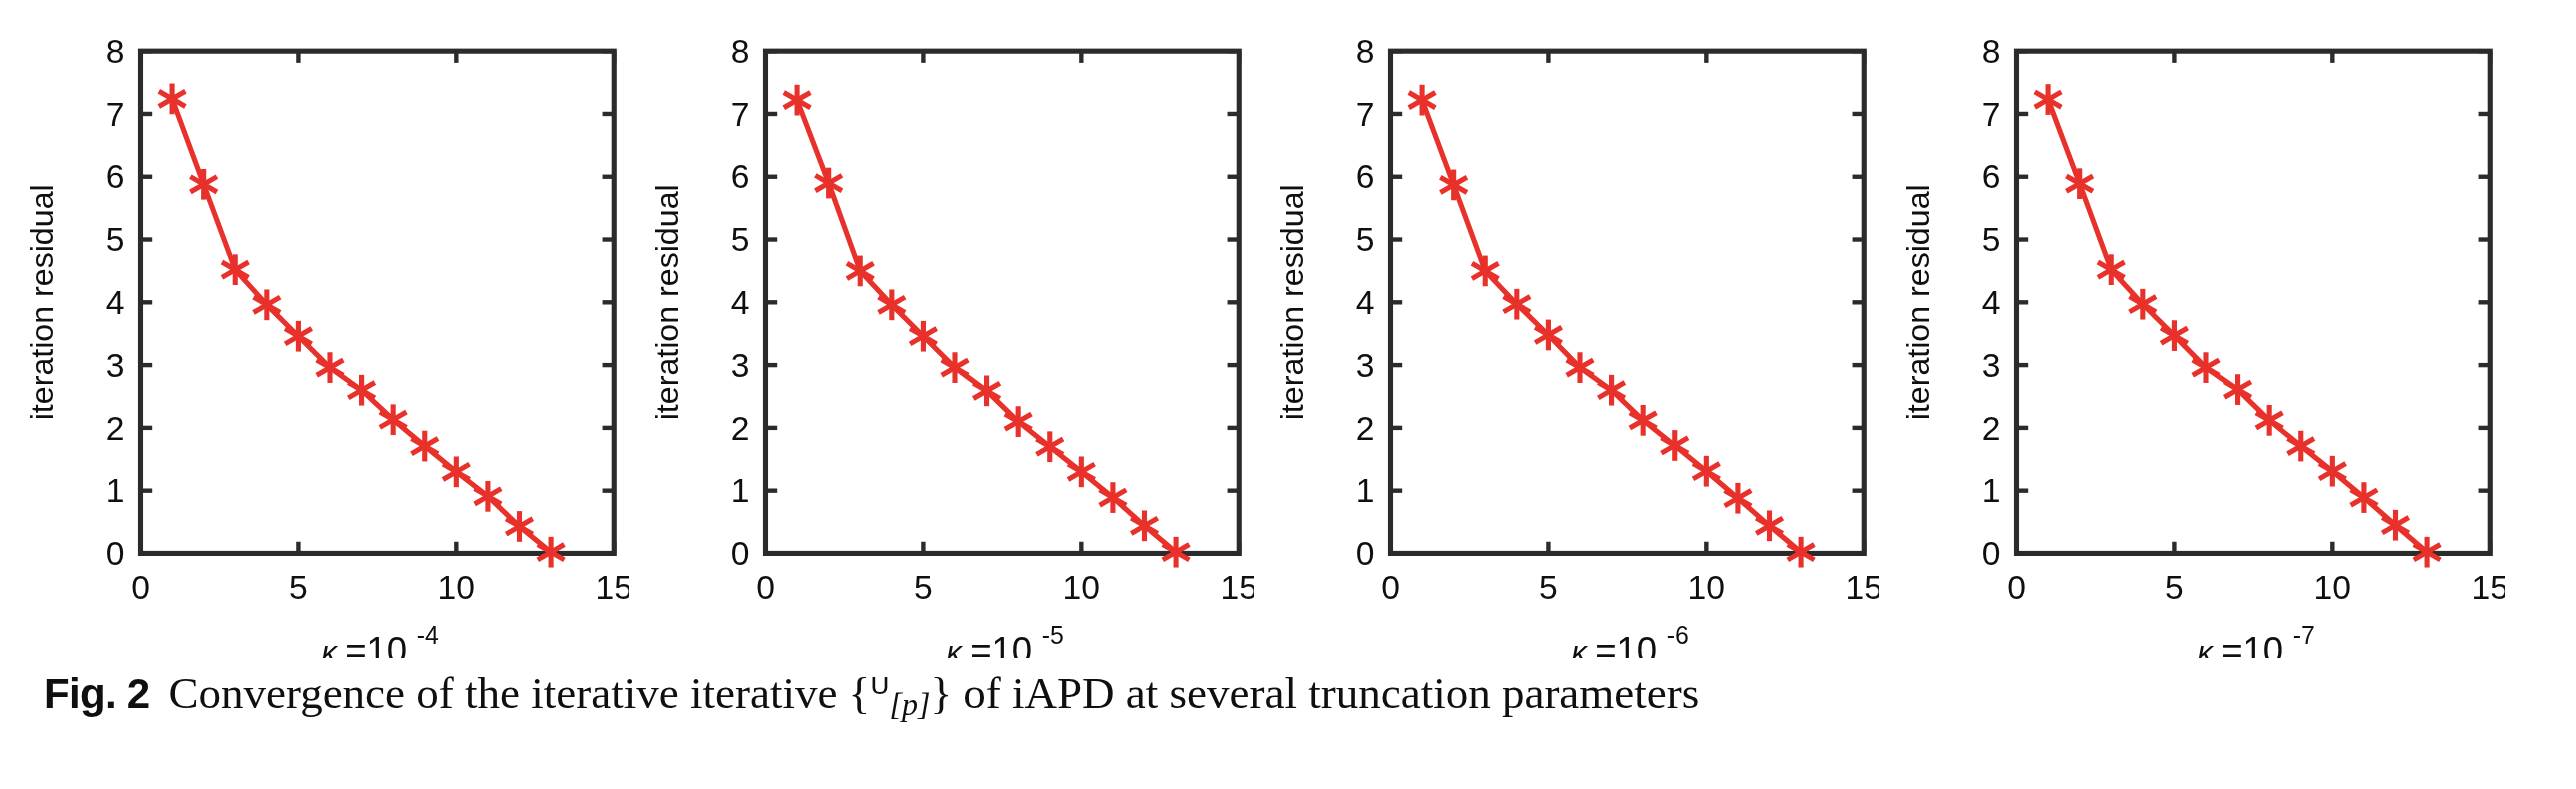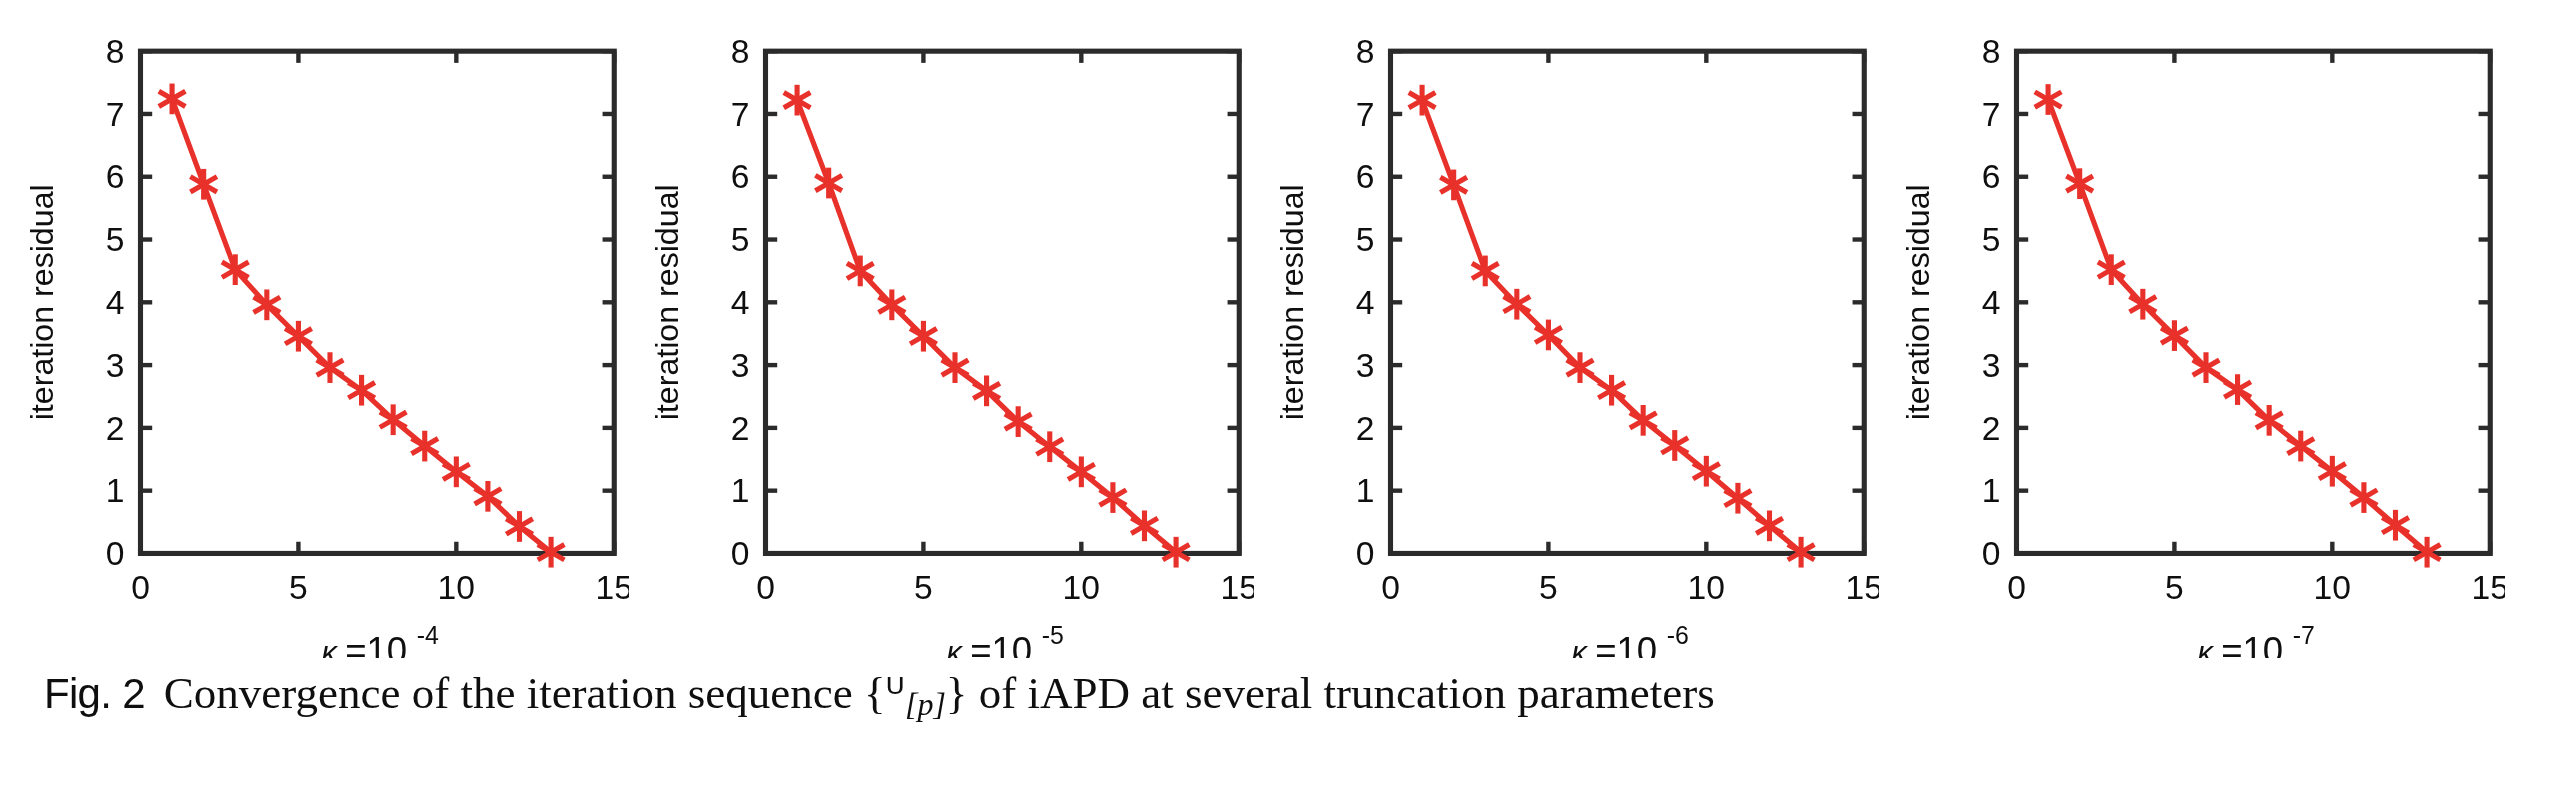--- a/index.html
+++ b/index.html
@@ -44,21 +44,21 @@
     width: 2486px;
     height: 88px;
     font-family: "Liberation Serif", serif;
     font-size: 45px;
     color: #0f0f0f;
     white-space: nowrap;
     letter-spacing: 0px;
   }
   .caption .fig-label {
     font-family: "Liberation Sans", sans-serif;
-    font-weight: normal;
+    font-weight: bold;
     font-size: 42px;
     letter-spacing: -0.7px;
   }
   .caption .cap-text {
     font-family: "Liberation Serif", serif;
     font-size: 45px;
   }
   .bb-u {
     font-family: "DejaVu Sans", sans-serif;
     font-size: 42px;
@@ -569,17 +569,17 @@
               <line x1="753.6" y1="734.2825" x2="753.6" y2="776.2825" stroke="#E8312A" stroke-width="7" stroke-linecap="butt"></line>
               <line x1="771.7865334794732" y1="744.7825" x2="735.4134665205269" y2="765.7825" stroke="#E8312A" stroke-width="7" stroke-linecap="butt"></line>
               <line x1="771.7865334794733" y1="765.7825" x2="735.4134665205268" y2="744.7825" stroke="#E8312A" stroke-width="7" stroke-linecap="butt"></line>
             </g>
           </g>
         </svg>
       </div>
   </div>
 
   <div class="caption">
-    <span class="fig-label">Fig. 2</span><span style="display:inline-block;width:19px;"></span><span class="cap-text">Convergence of the iteration sequence {</span><span class="bb-u">ᵁ</span><span class="sub-p">[p]</span><span class="cap-text">} of iAPD at several truncation parameters</span>
+    <span class="fig-label">Fig. 2</span><span style="display:inline-block;width:19px;"></span><span class="cap-text">Convergence of the iterative iterative {</span><span class="bb-u">ᵁ</span><span class="sub-p">[p]</span><span class="cap-text">} of iAPD at several truncation parameters</span>
   </div>
 
 </div>
 
 
 </body></html>

